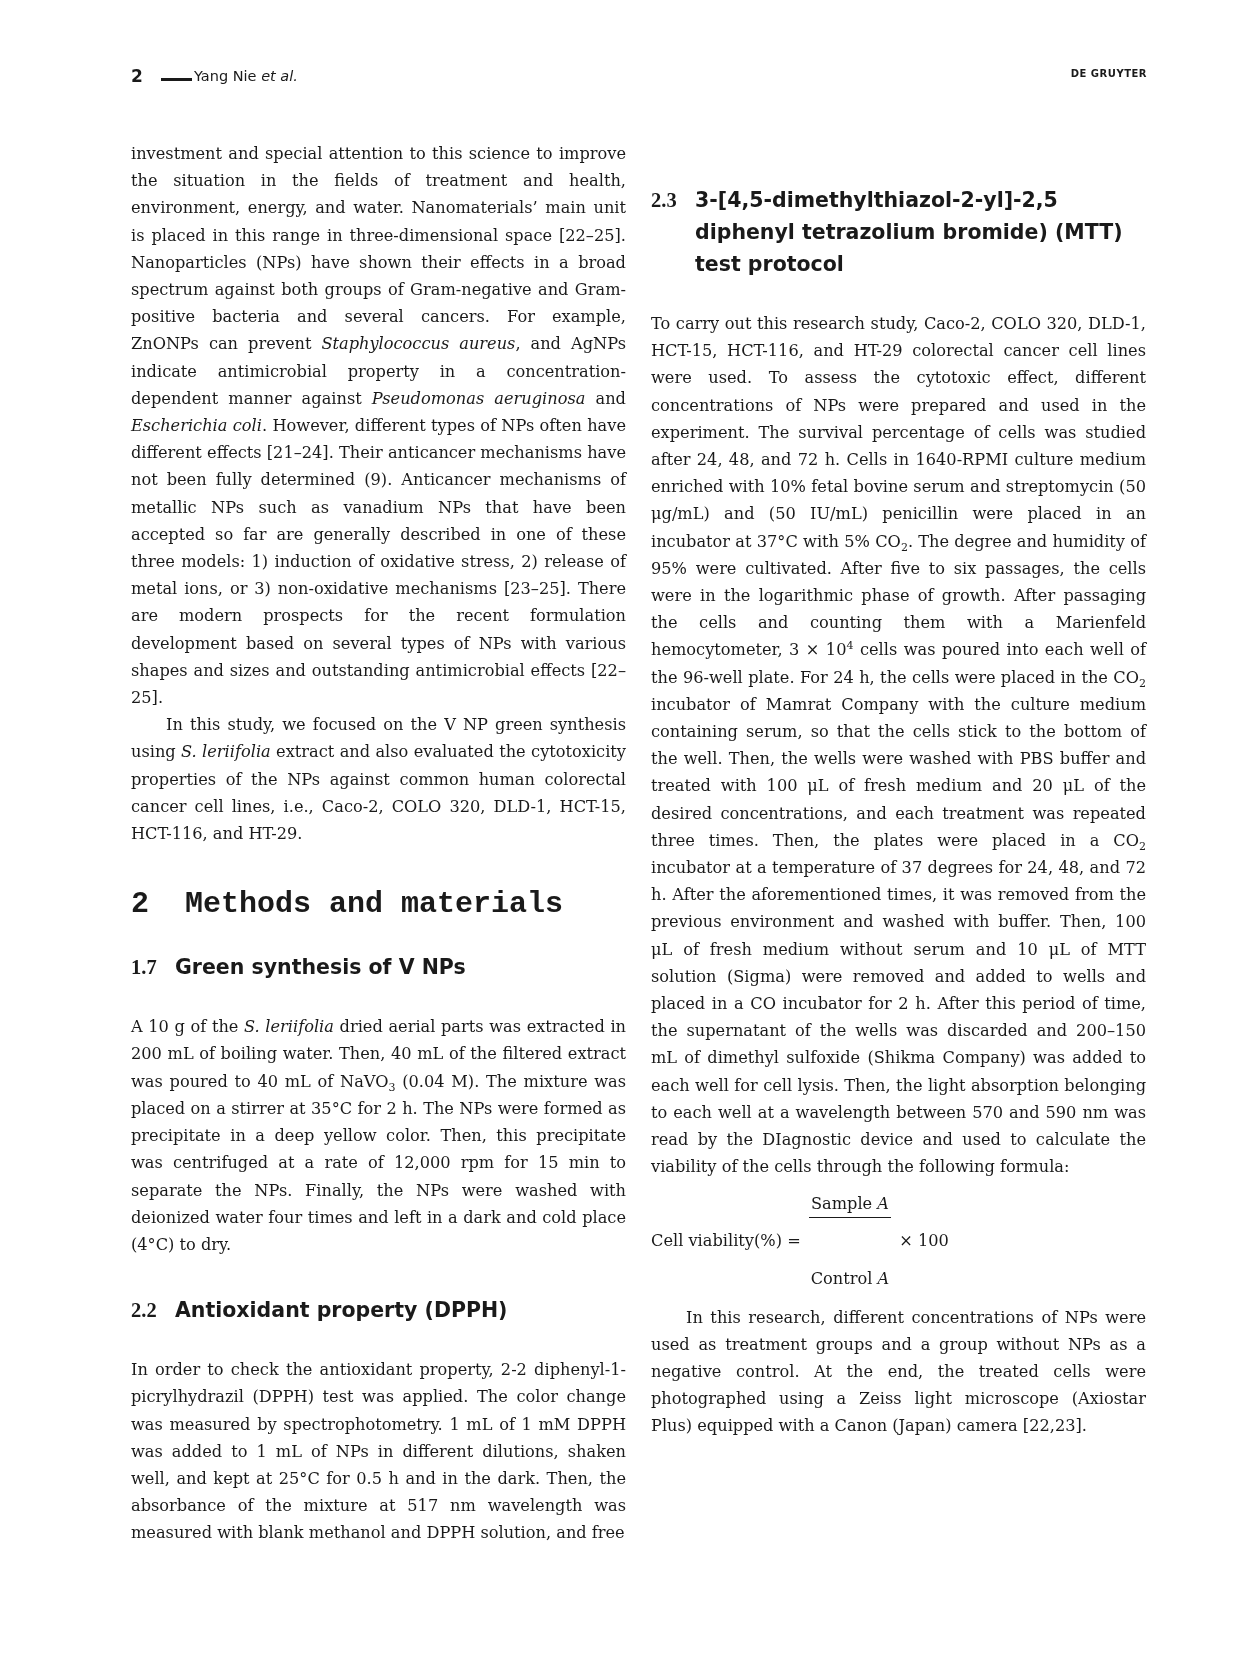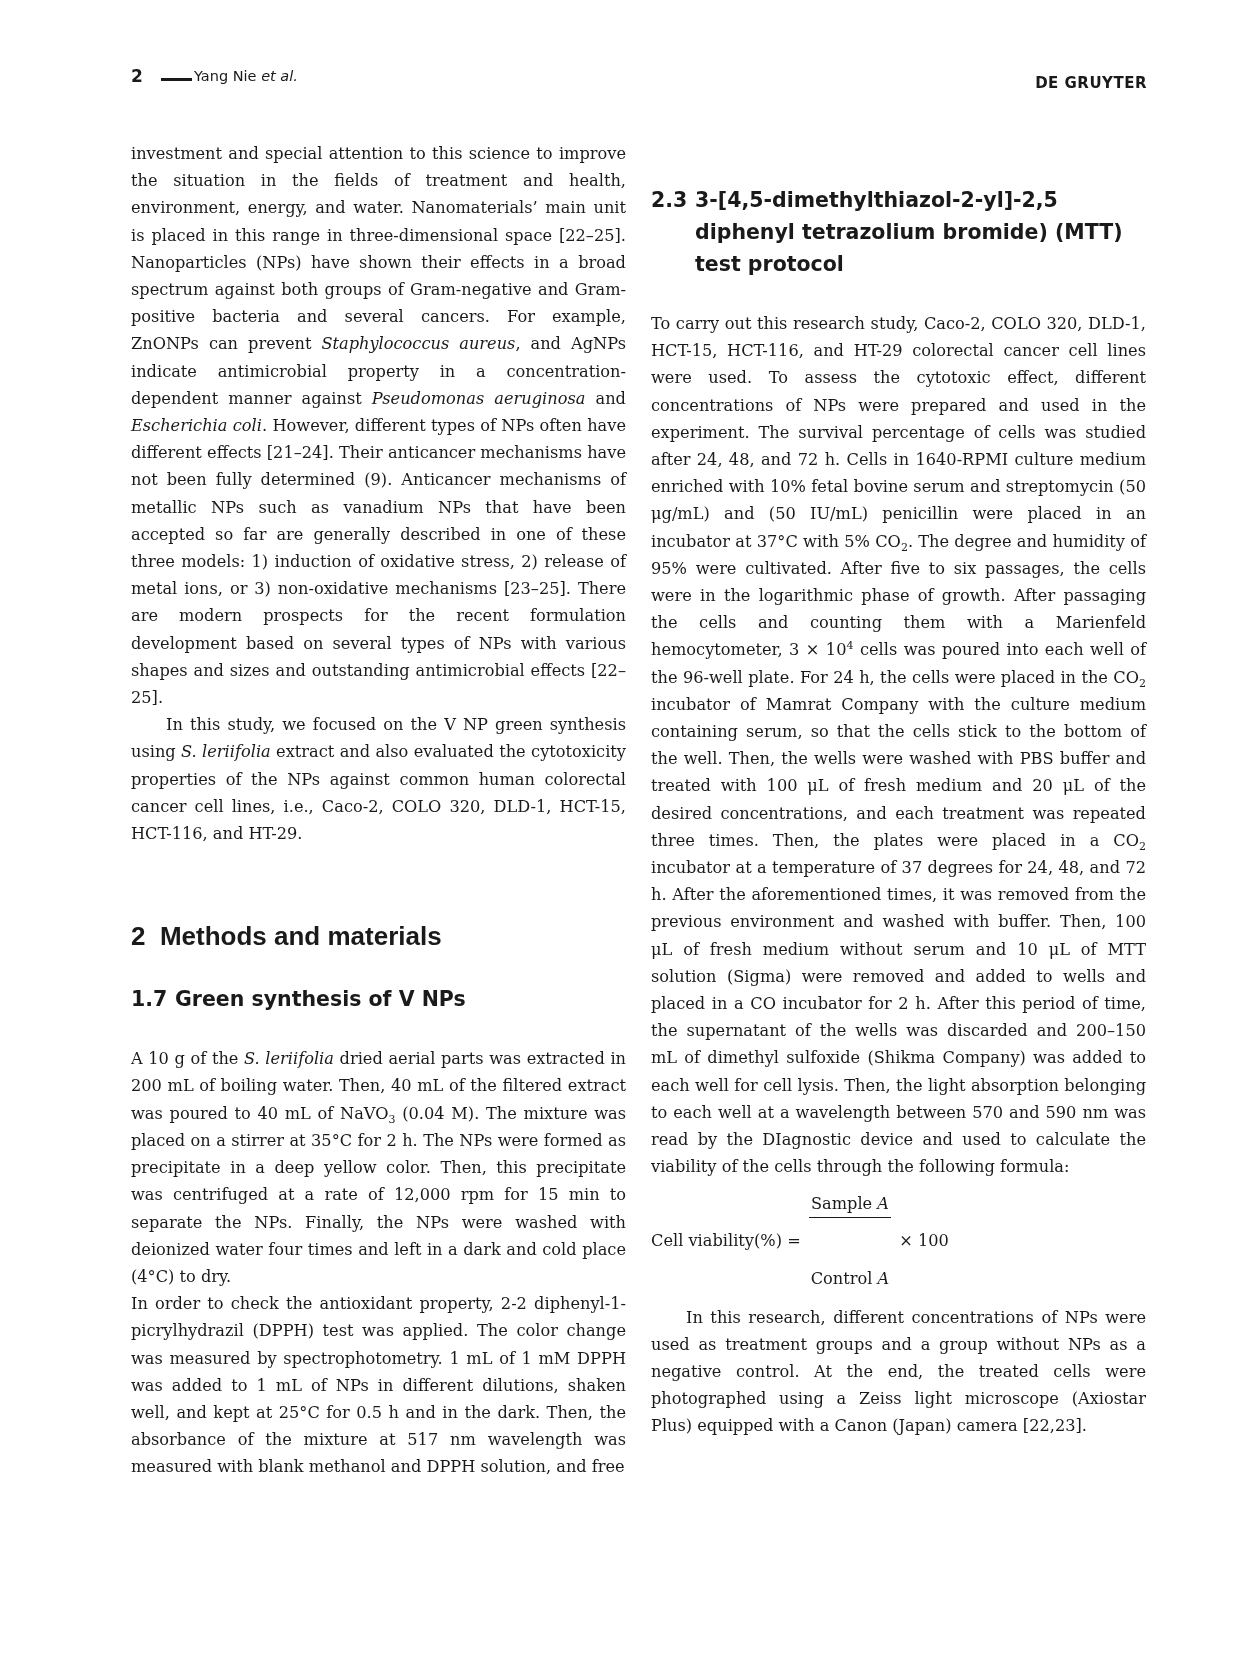--- a/index.html
+++ b/index.html
@@ -2,32 +2,32 @@
 <html><head>
 <meta charset="utf-8">
 <style>
   html, body { margin: 0; padding: 0; background: #ffffff; }
   body { width: 1240px; height: 1653px; position: relative; overflow: hidden; color: #1a1a1a; }
 
   .running-head { position: absolute; top: 66px; left: 131px; width: 1016px; height: 26px; }
   .page-num { position: absolute; left: 0; top: 0; font-family: "DejaVu Sans", sans-serif; font-weight: bold; font-size: 17px; }
   .rule { position: absolute; left: 30px; top: 12px; width: 31px; height: 3px; background: #1a1a1a; }
   .authors { position: absolute; left: 63px; top: 2px; font-family: "DejaVu Sans", sans-serif; font-size: 14.5px; }
-  .publisher { position: absolute; right: 0; top: 8px; font-family: "DejaVu Sans", sans-serif; font-weight: bold; font-size: 15px; letter-spacing: 0.5px; }
+  .publisher { position: absolute; right: 0; top: 2px; font-family: "DejaVu Sans", sans-serif; font-weight: bold; font-size: 10px; letter-spacing: 0.5px; }
 
   .col { position: absolute; top: 140px; width: 495px; font-family: "DejaVu Serif", "Liberation Serif", serif; font-size: 16.2px; line-height: 27.2px; }
   .col-left { left: 131px; }
   .col-right { left: 651px; }
 
   p { margin: 0; text-align: justify; hyphens: auto; }
   p.indent { text-indent: 35px; }
 
-  h2.section { font-family: Liberation Sans, sans-serif; font-weight: bold; font-size: 26px; margin: 72px 0 30px 0; line-height: 34px; }
+  h2.section { font-family: Liberation Mono, monospace; font-weight: bold; font-size: 30px; margin: 40px 0 30px 0; line-height: 34px; }
   h3.sub { font-family: "DejaVu Sans", sans-serif; font-weight: bold; font-size: 20.5px; margin: 0; line-height: 32px; display: flex; }
-  h3.sub .num { width: 44px; flex: none; }
+  h3.sub .num { width: 44px; flex: none; font-family: Liberation Serif, serif; }
   .sub-wrap { margin: 36px 0 30px 0; }
   .sub-wrap.first { margin-top: 8px; }
 
   .formula-line { text-align: left; padding-left: 42px; margin: 6px 0 0 0; }
   .frac-formula { display: flex; align-items: center; justify-content: flex-start; margin: 10px 0 12px 0; }
   .frac { display: inline-flex; flex-direction: column; align-items: center; margin: 0 8px; line-height: 26px; gap: 48px; }
   .frac .num-part { border-bottom: 1px solid #1a1a1a; padding: 0 2px; }
   .frac .den-part { padding: 0 2px; }
   i { font-style: italic; }
   sub, sup { font-size: 11px; line-height: 0; }
@@ -49,20 +49,26 @@
   <h2 class="section"><span>2</span>&nbsp; <span>Methods and materials</span></h2>
 
   <div class="sub-wrap first">
     <h3 class="sub">
         <span class="num">1.7</span>
         <span>Green synthesis of V NPs</span>
       </h3>
   </div>
   <p><span>A 10 g of the </span><i>S. leriifolia</i><span> dried aerial parts was extracted in 200 mL of boiling water. Then, 40 mL of the filtered extract was poured to 40 mL of NaVO</span><sub>3</sub><span> (0.04 M). The mixture was placed on a stirrer at 35°C for 2 h. The NPs were formed as precipitate in a deep yellow color. Then, this precipitate was centrifuged at a rate of 12,000 rpm for 15 min to separate the NPs. Finally, the NPs were washed with deionized water four times and left in a dark and cold place (4°C) to dry.</span></p>
 
+  <div class="sub-wrap">
+    <h3 class="sub">
+        <span class="num">2.2</span>
+        <span>Antioxidant property (DPPH)</span>
+      </h3>
+  </div>
   <p>In order to check the antioxidant property, 2-2 diphenyl-1-picrylhydrazil (DPPH) test was applied. The color change was measured by spectrophotometry. 1 mL of 1 mM DPPH was added to 1 mL of NPs in different dilutions, shaken well, and kept at 25°C for 0.5 h and in the dark. Then, the absorbance of the mixture at 517 nm wavelength was measured with blank methanol and DPPH solution, and free</p>
 </div>
 
 <div class="col col-right">
 
   <div class="sub-wrap" style="margin-top:44px;">
     <h3 class="sub">
         <span class="num">2.3</span>
         <span>3-[4,5-dimethylthiazol-2-yl]-2,5 diphenyl tetrazolium bromide) (MTT) test protocol</span>
       </h3>

